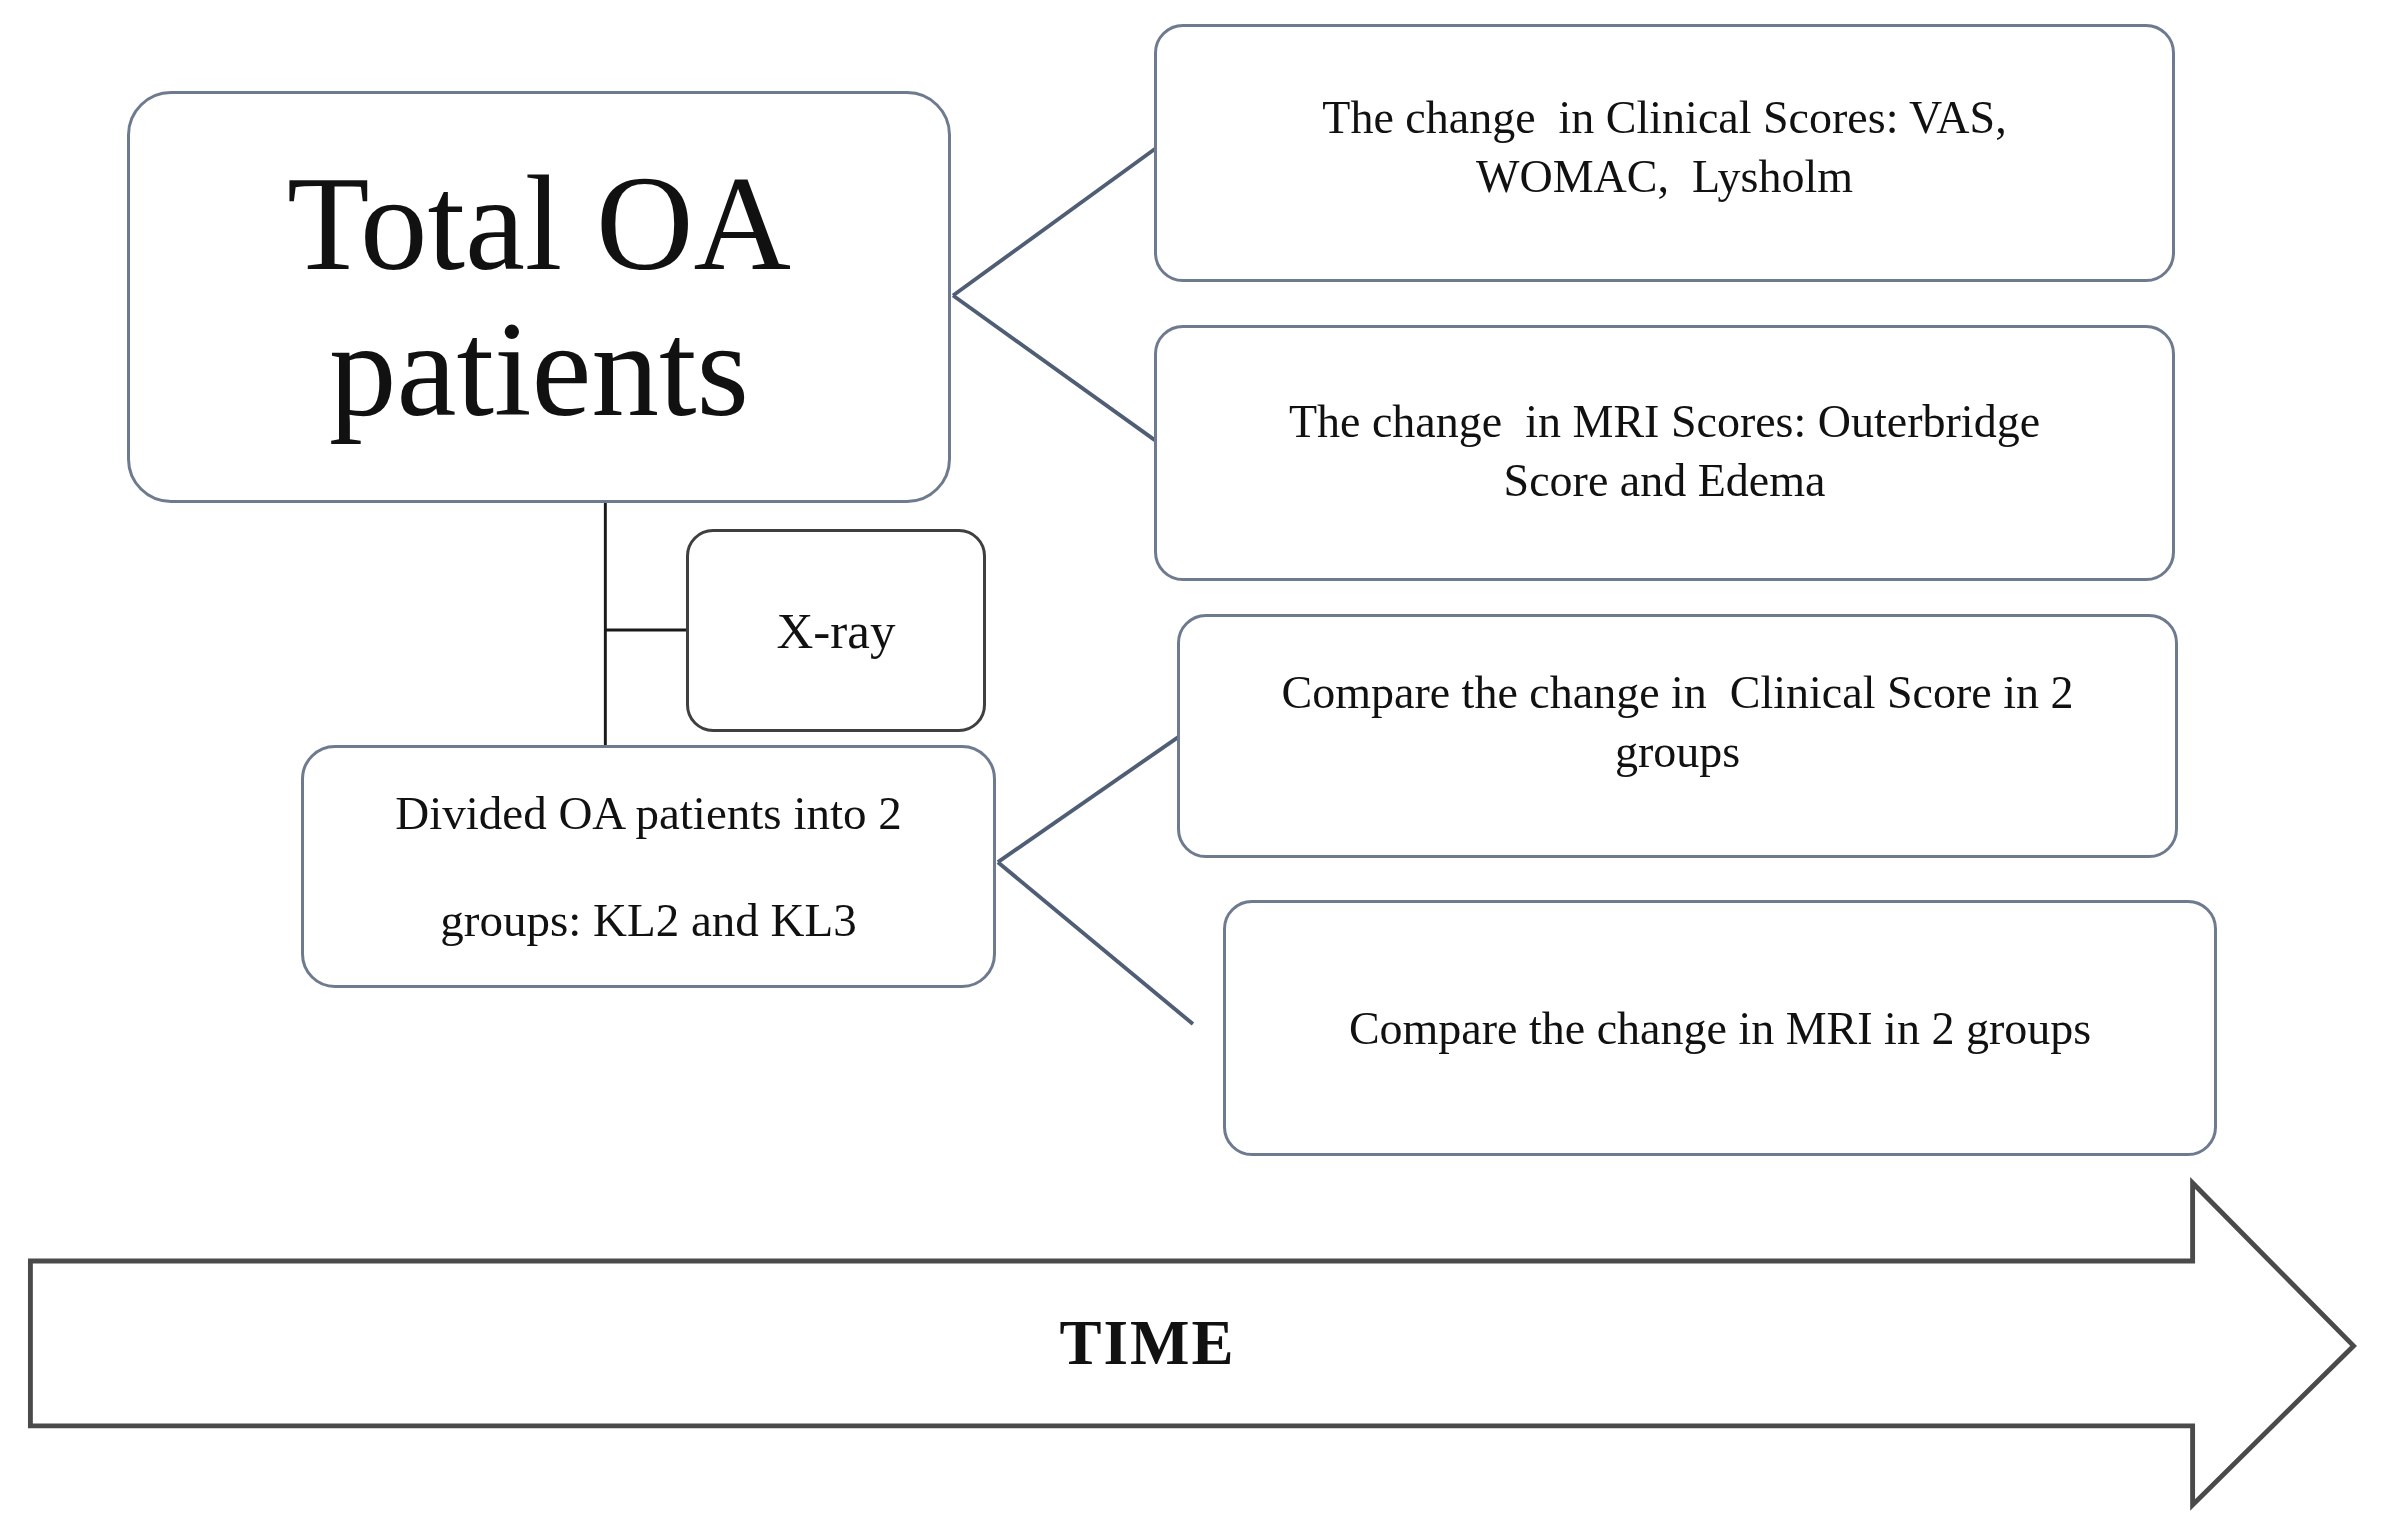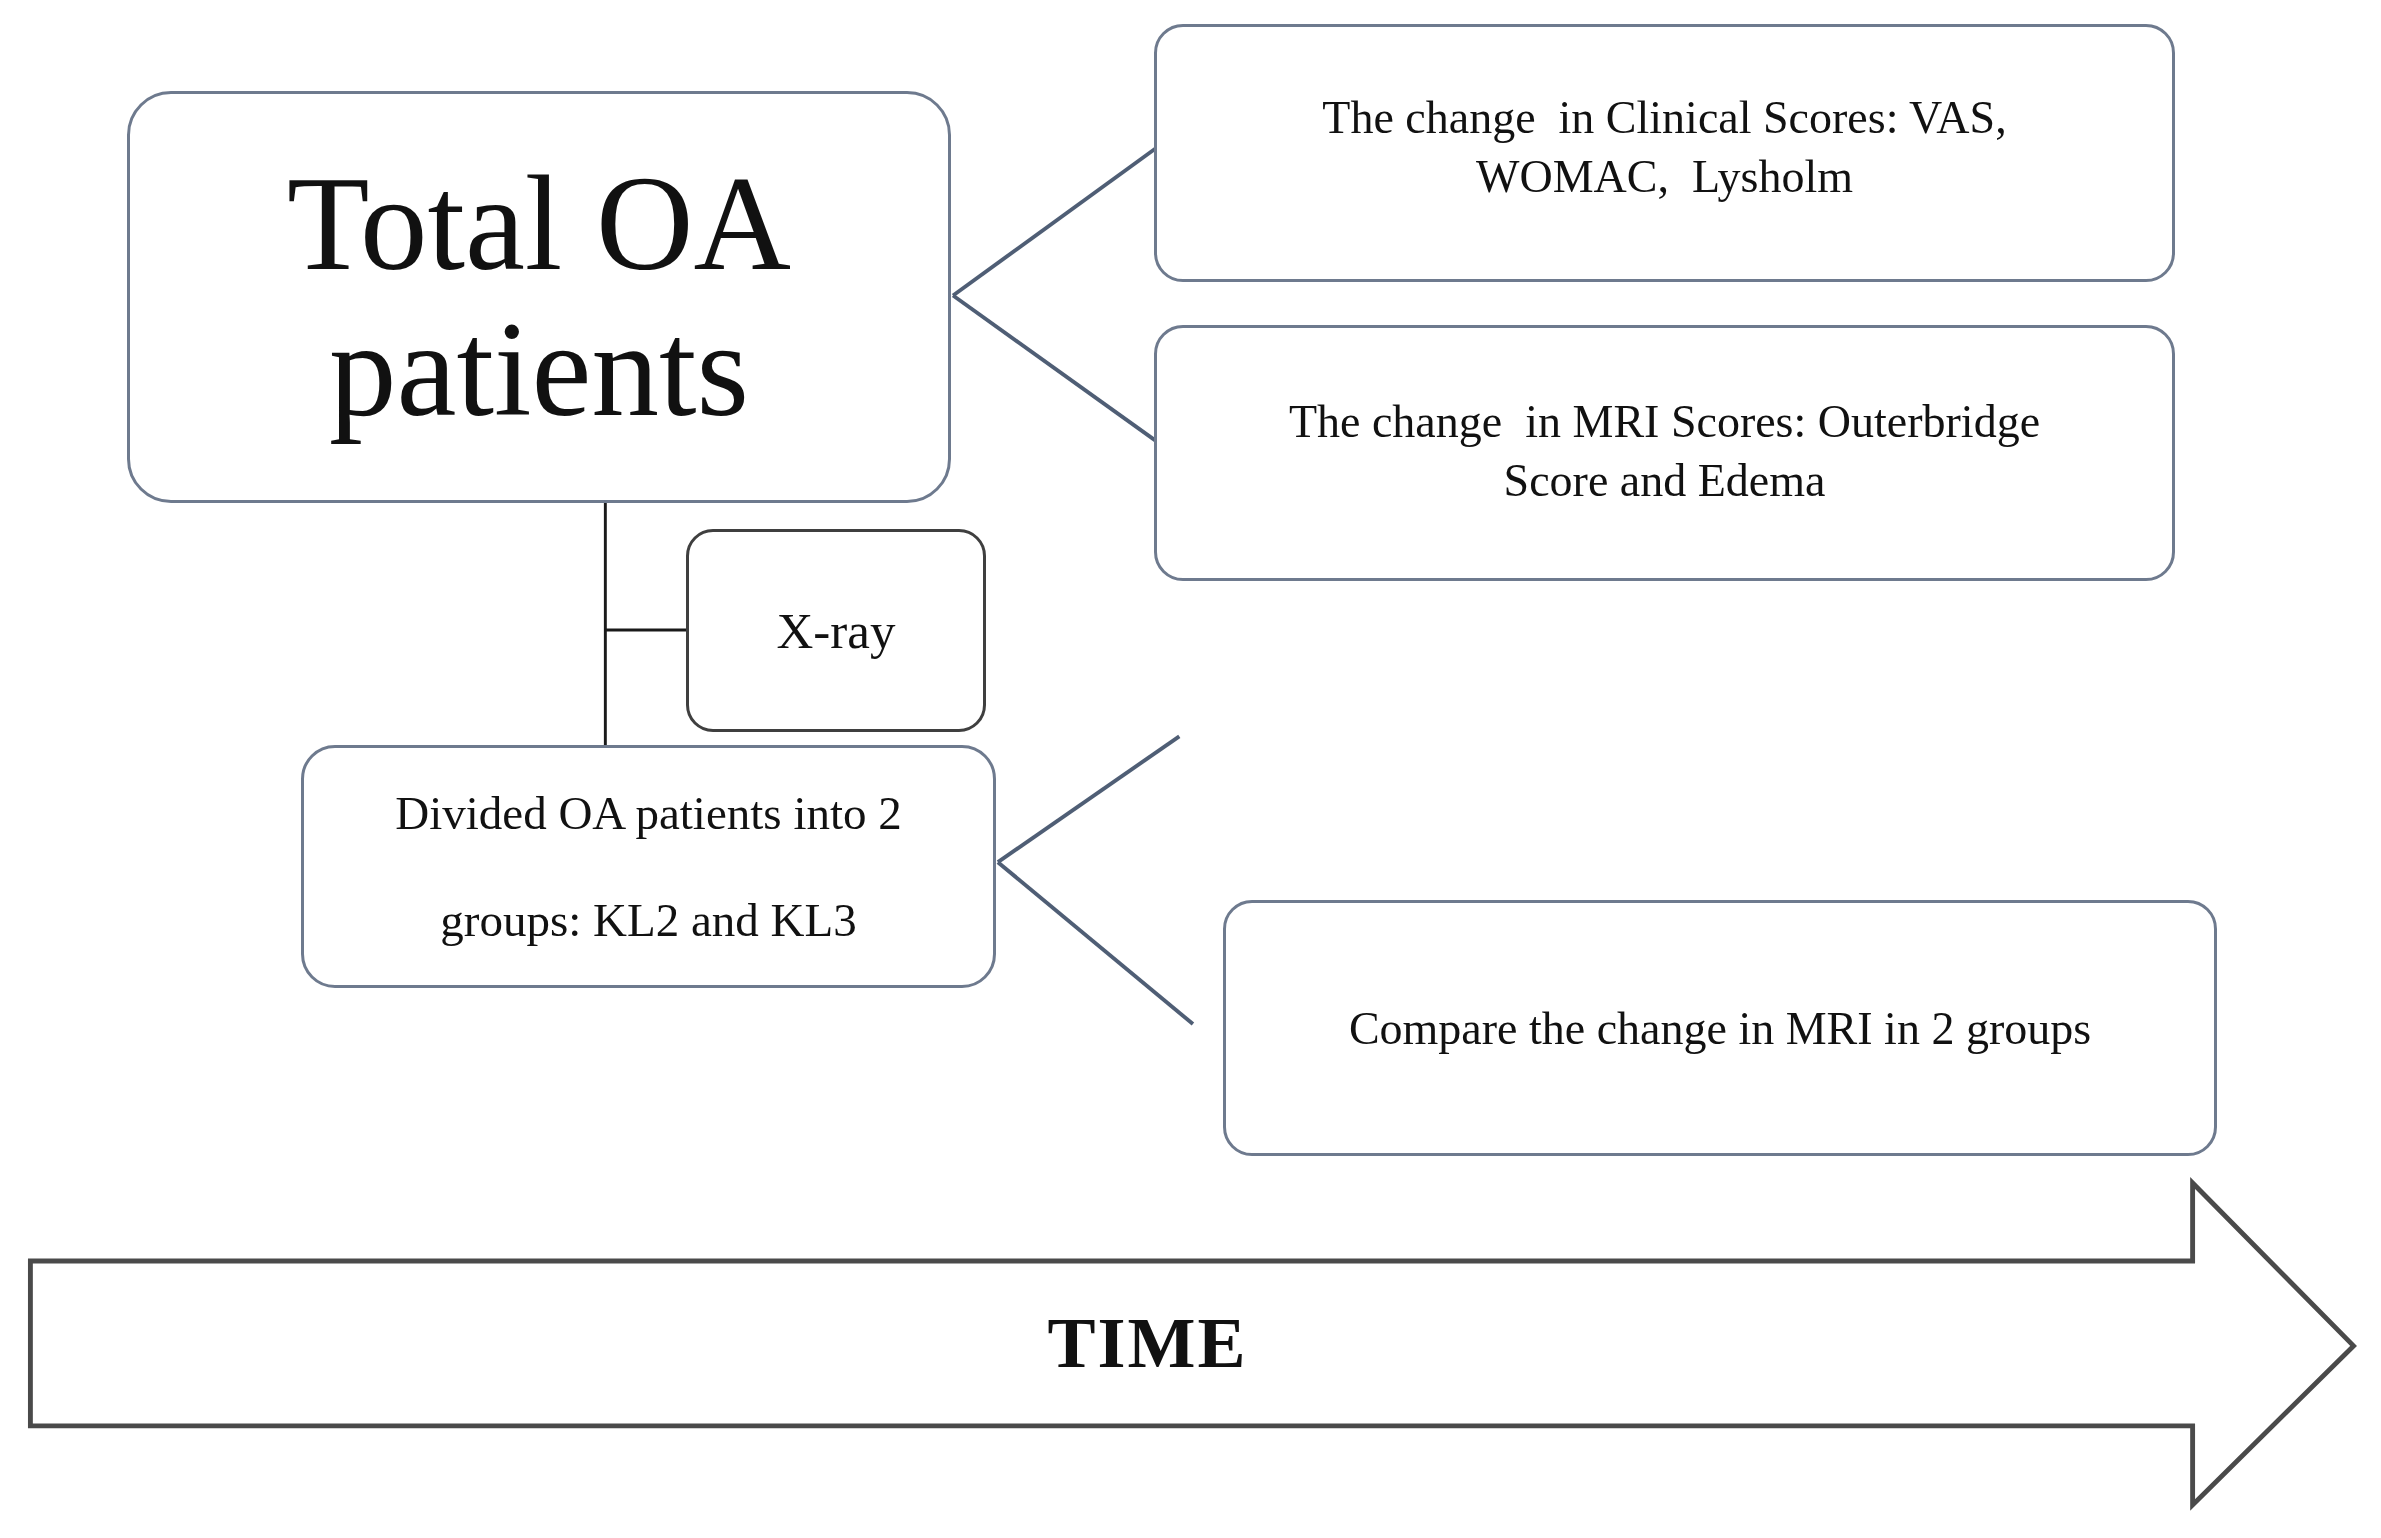--- a/index.html
+++ b/index.html
@@ -44,21 +44,21 @@
   .box-xray    { left: 686px;  top: 529px; width: 300px;  height: 203px; border-radius: 27px; border: 3.9px solid var(--dark-border); font-size: 51px; }
   .box-divided { left: 301px;  top: 745px; width: 695px;  height: 243px; border-radius: 34px; font-size: 47px; line-height: 59px; gap: 48px; }
   .box-cmpclin { left: 1177px; top: 614px; width: 1001px; height: 244px; border-radius: 29px; font-size: 46px; line-height: 59px; padding-bottom: 29px; }
   .box-cmpmri  { left: 1191px; top: 900px; width: 994px; height: 256px; border-radius: 29px; font-size: 46px; line-height: 59px; margin-left: 32px; }
 
   .time-label {
     position: absolute;
     left: 30px; top: 1261px; width: 2162px; height: 165px;
     display: flex; align-items: center; justify-content: center;
     padding-left: 73px;
-    font-size: 72px;
+    font-size: 63px;
     font-weight: bold;
     letter-spacing: 2px;
   }
 </style>
 </head>
 <body>
 
 <div class="stage">
 
   <svg class="overlay" viewBox="0 0 2442 1578">
@@ -92,20 +92,24 @@
 
   <div class="node box-xray">
     <div class="line">X-ray</div>
   </div>
 
   <div class="node box-divided">
     <div class="line">Divided OA patients into 2</div>
     <div class="line">groups: KL2 and KL3</div>
   </div>
 
+  <div class="node box-cmpclin">
+    <div class="line">Compare the change in  Clinical Score in 2</div>
+    <div class="line">groups</div>
+  </div>
 
   <div class="node box-cmpmri">
     <div class="line">Compare the change in MRI in 2 groups</div>
   </div>
 
   <div class="time-label">TIME</div>
 
 </div>
 
 

